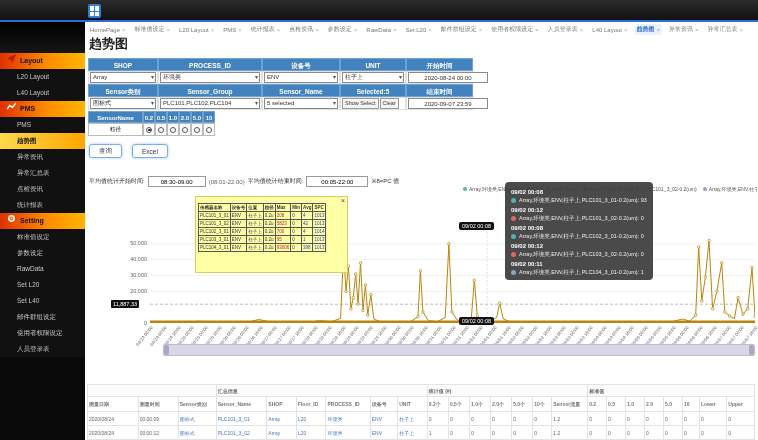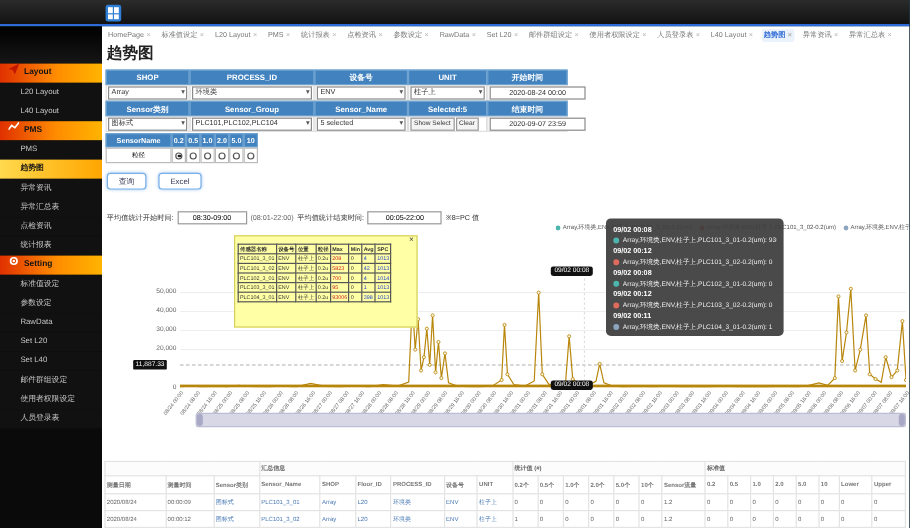--- a/index.html
+++ b/index.html
@@ -1,17 +1,17 @@
 <!DOCTYPE html>
 <html><head>
 <meta charset="utf-8">
 <style>
   html,body{margin:0;padding:0;background:#000;}
   *{box-sizing:border-box;font-family:"Liberation Sans",sans-serif;}
-  .screen{position:relative;width:758px;height:440px;overflow:hidden;background:#0c4a6e;}
+  .screen{position:relative;width:758px;height:440px;overflow:hidden;background:#0ea5e9;}
   
   .topbar{position:absolute;left:0;top:0;width:758px;height:22px;background:linear-gradient(180deg,#2b2b2b,#121212);border-bottom:2px solid #2e6bd6;}
   .grid-icon{position:absolute;left:88px;top:4px;width:13px;height:14px;background:#2f7fd6;border-radius:2px;display:grid;grid-template-columns:1fr 1fr;grid-template-rows:1fr 1fr;gap:1px;padding:2px;}
   .grid-icon i{background:#fff;}
   
   .sidebar{position:absolute;left:0;top:22px;width:85px;height:418px;background:#0a0a0a;overflow:hidden;}
   .side-spacer{height:31px;background:linear-gradient(180deg,#000,#161616);}
   .side-header{height:16px;line-height:16px;display:flex;align-items:center;gap:4px;padding-left:7px;background:linear-gradient(90deg,#e03000,#ff8c00 55%,#ffb400);color:#141414;font-size:7px;font-weight:bold;cursor:pointer;}
   .side-header svg{width:9px;height:9px;flex:0 0 auto;}
   .side-item{height:16px;line-height:16px;padding-left:17px;color:#c7c7c7;font-size:6.5px;cursor:pointer;background:#111;}

